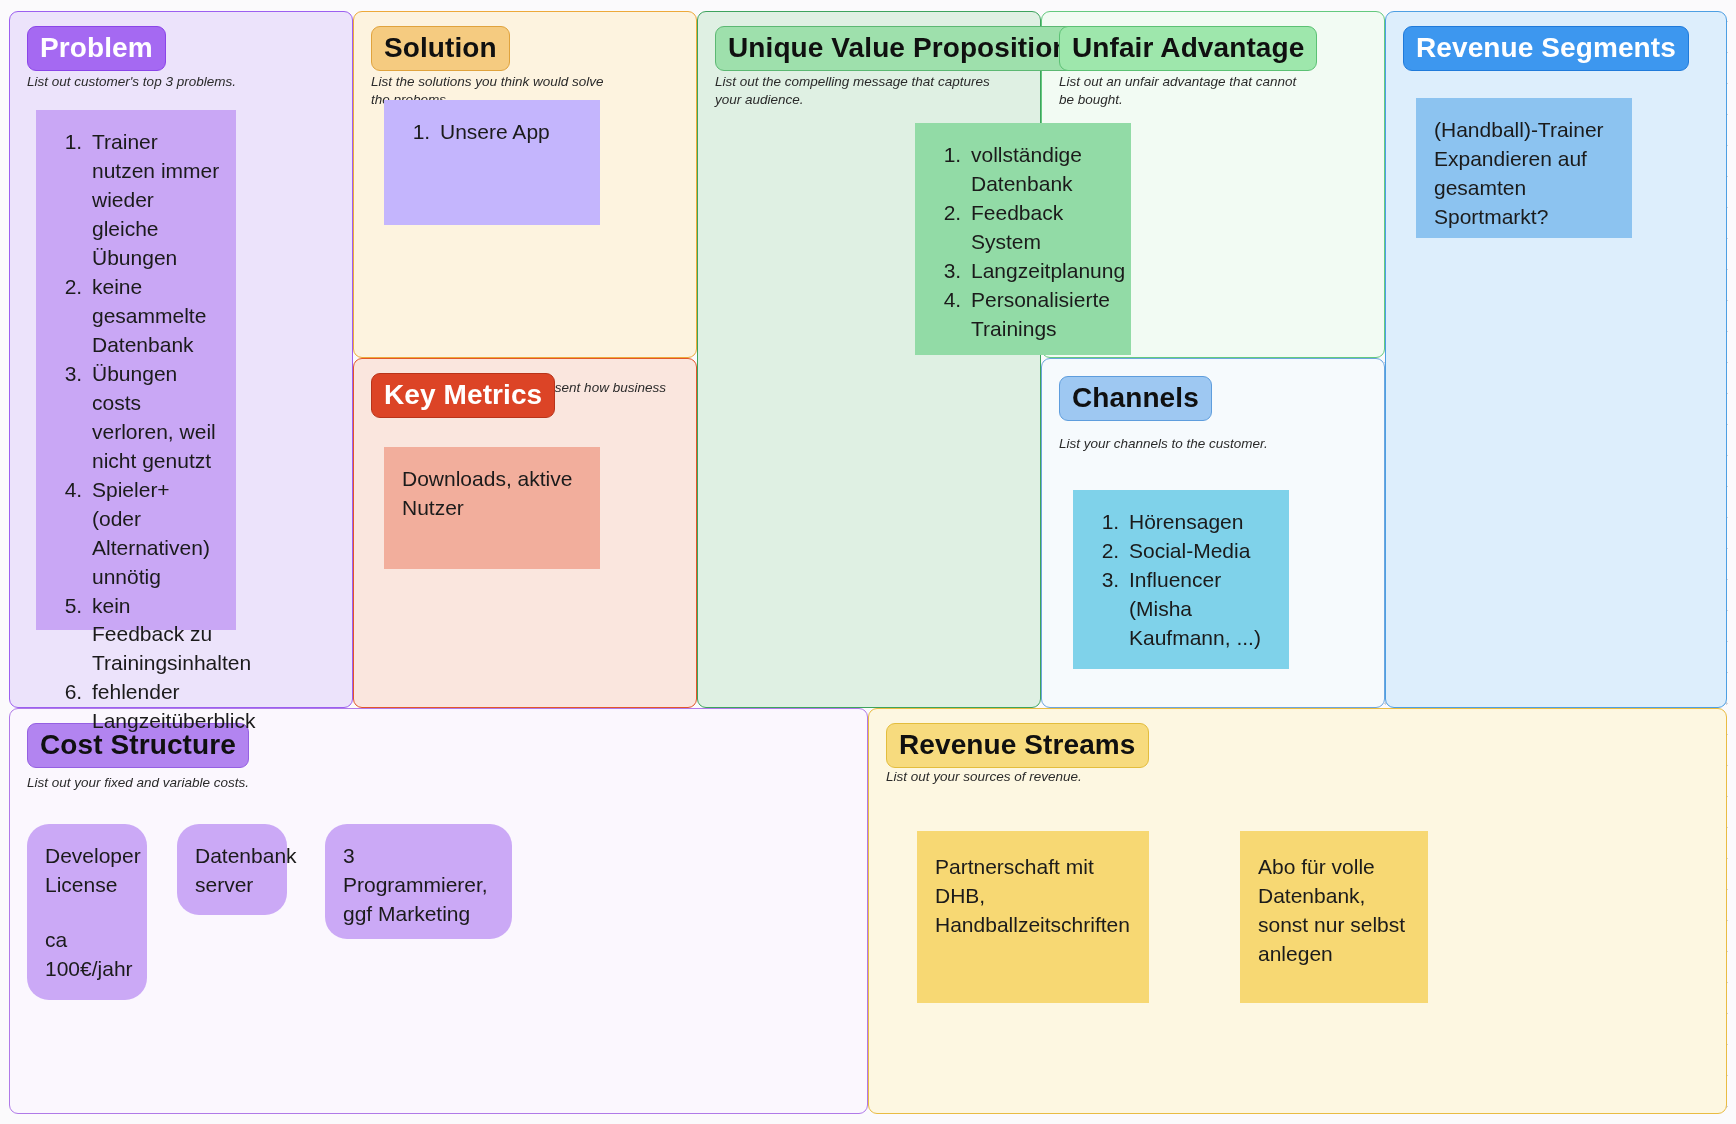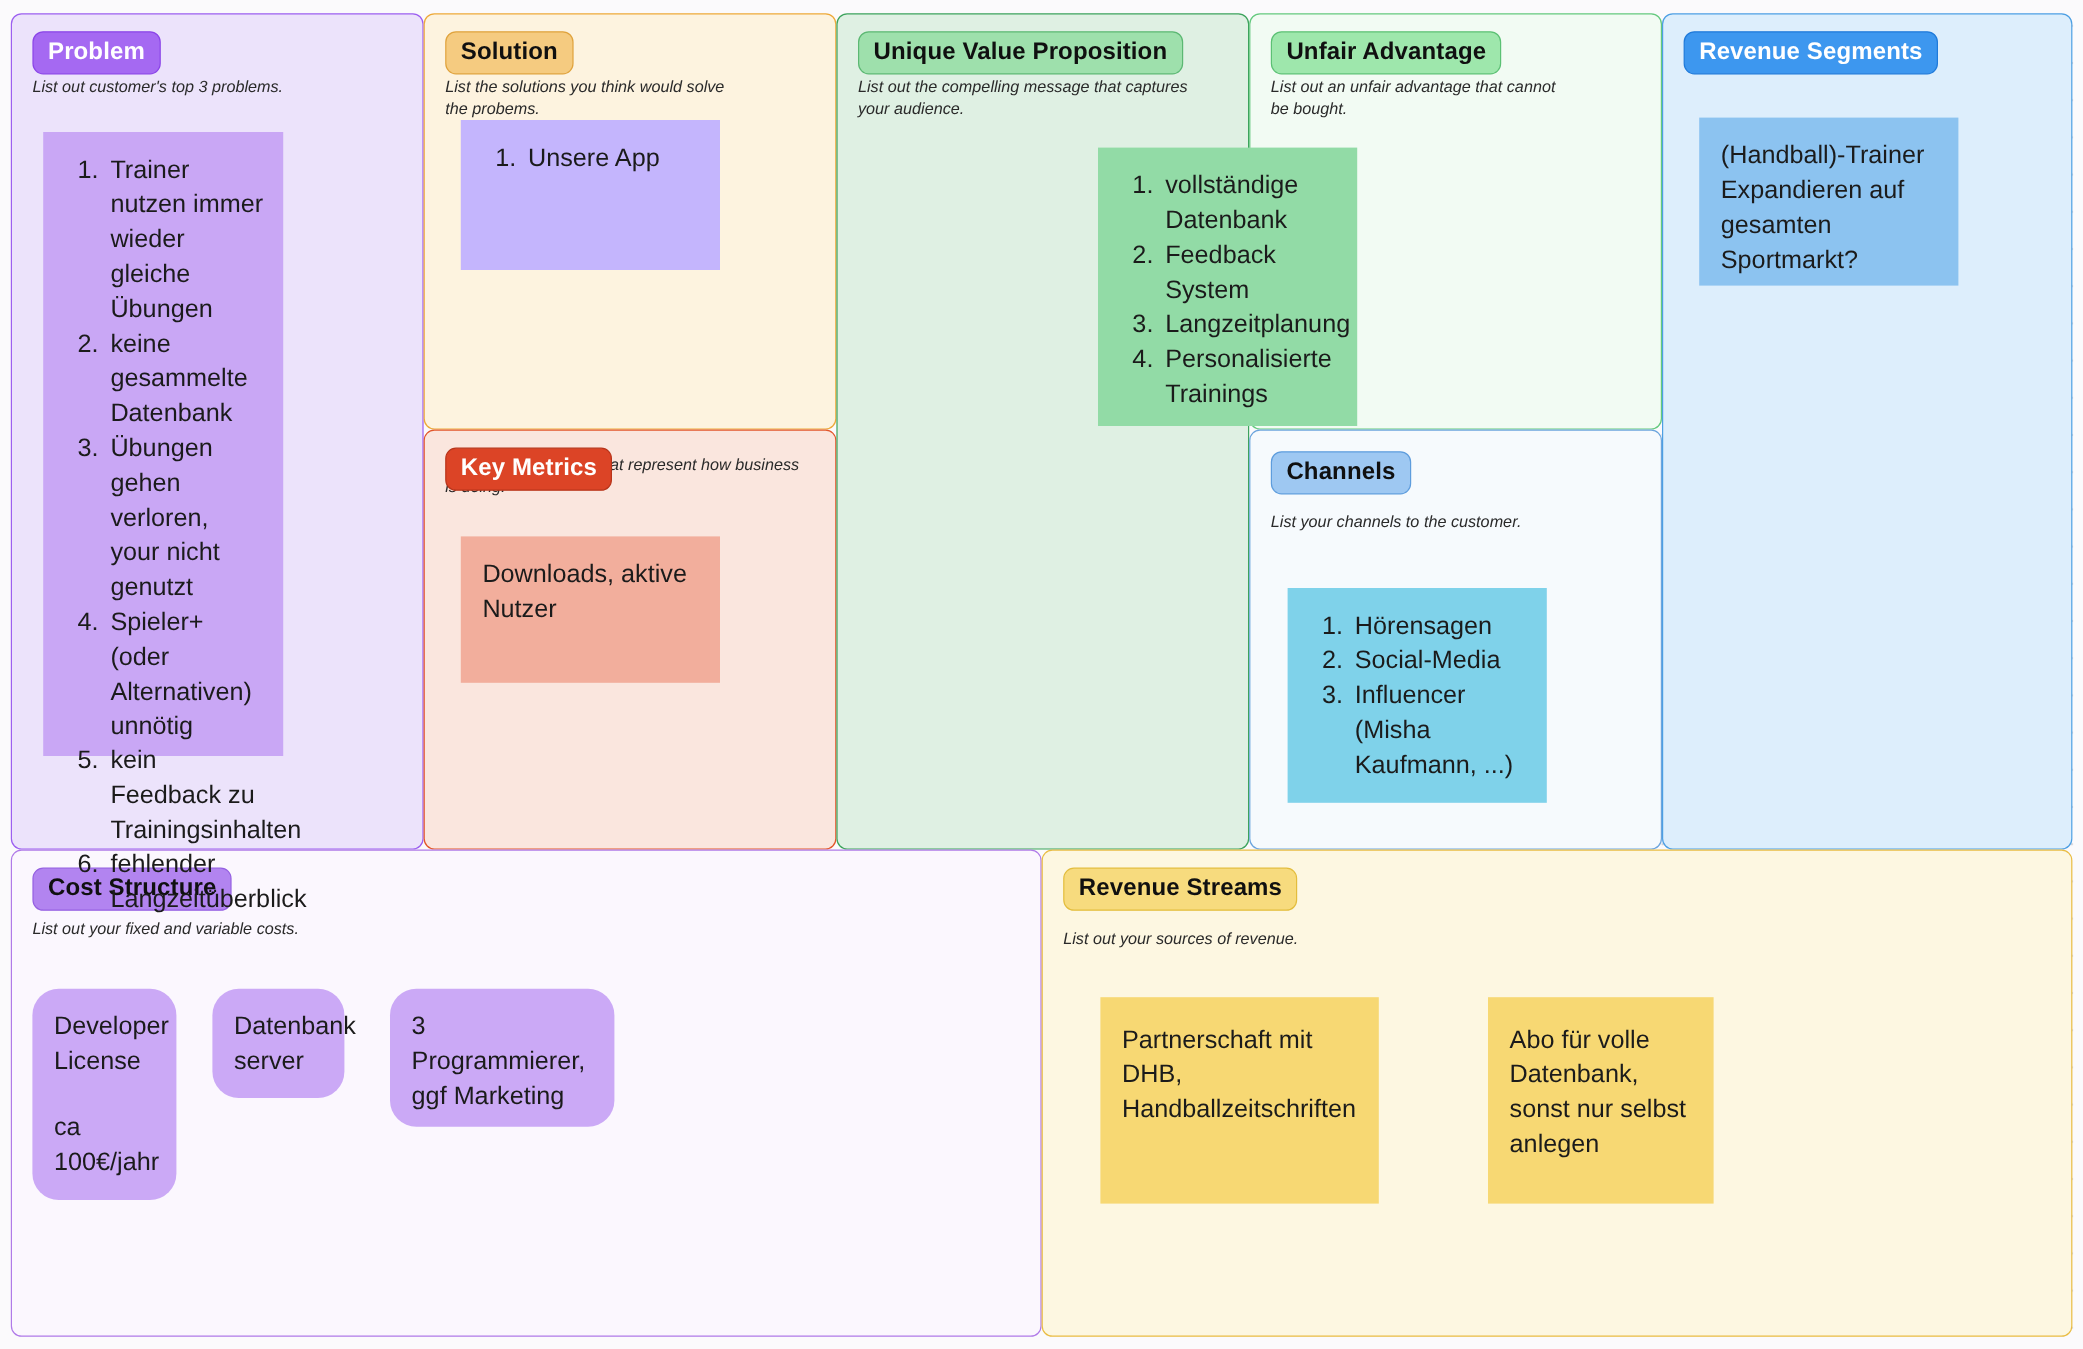--- a/index.html
+++ b/index.html
@@ -37,21 +37,21 @@
     border-radius: 9px;
     overflow: visible;
   }
 
   .badge {
     display: inline-block;
     position: relative;
     z-index: 5;
     border-radius: 9px;
     padding: 5px 12px 7px 12px;
-    font-size: 20px;
+    font-size: 28px;
     font-weight: bold;
     line-height: 1.12;
     letter-spacing: 0.1px;
     white-space: nowrap;
   }
 
   .hint {
     position: relative;
     z-index: 1;
     font-size: 13.5px;
@@ -119,21 +119,21 @@
 
     <div class="block b-problem" style="left:0px; top:0px; width:344px; height:697px;">
       <div class="inner">
         <span class="badge badge-problem">Problem</span>
         <div class="hint" style="width:280px;">List out customer's top 3 problems.</div>
       </div>
       <div class="note n-purple" style="left:26px; top:98px; width:200px; height:520px;">
         <ol>
           <li>Trainer nutzen immer wieder gleiche Übungen</li>
           <li>keine gesammelte Datenbank</li>
-          <li>Übungen gehen verloren, your nicht genutzt</li>
+          <li>Übungen costs verloren, weil nicht genutzt</li>
           <li>Spieler+ (oder Alternativen) unnötig</li>
           <li>kein Feedback zu Trainingsinhalten</li>
           <li>fehlender Langzeitüberblick</li>
         </ol>
       </div>
     </div>
 
     <div class="block b-solution" style="left:344px; top:0px; width:344px; height:347px;">
       <div class="inner">
         <span class="badge badge-solution">Solution</span>
@@ -219,21 +219,21 @@
       </div>
 
       <div class="note n-lilac" style="left:315px; top:115px; width:187px; height:115px;">
         <p>3 Programmierer, ggf Marketing</p>
       </div>
     </div>
 
     <div class="block b-revenue" style="left:859px; top:697px; width:859px; height:406px;">
       <div class="inner">
         <span class="badge badge-revenue">Revenue Streams</span>
-        <div class="hint" style="width:400px; margin-top:15px;">List out your sources of revenue.</div>
+        <div class="hint" style="width:400px; margin-top:0;">List out your sources of revenue.</div>
       </div>
 
       <div class="note n-yellow" style="left:48px; top:122px; width:232px; height:172px; padding:22px 16px 18px 18px;">
         <p>Partnerschaft mit DHB, Handballzeitschriften</p>
       </div>
 
       <div class="note n-yellow" style="left:371px; top:122px; width:188px; height:172px; padding:22px 16px 18px 18px;">
         <p>Abo für volle Datenbank, sonst nur selbst anlegen</p>
       </div>
     </div>

